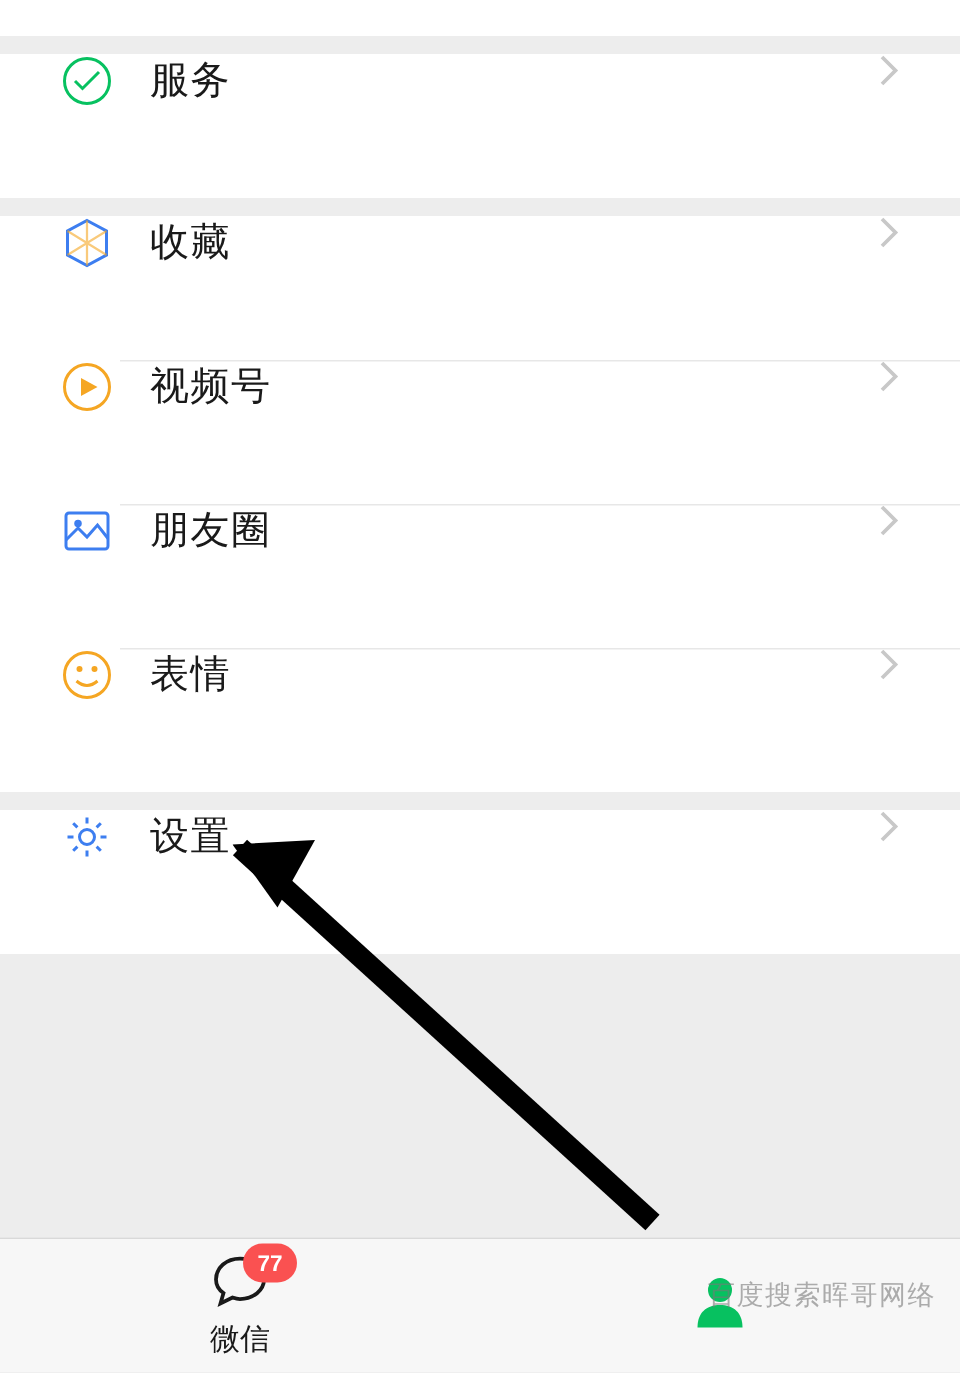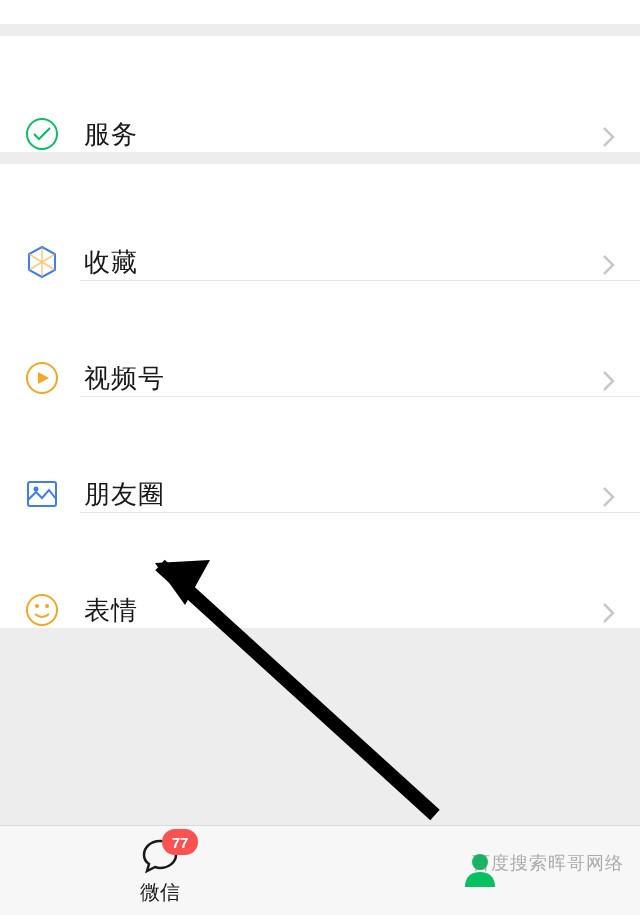--- a/index.html
+++ b/index.html
@@ -21,23 +21,23 @@
     }
     .gap {
       height: 12px;
       background: #ededed;
     }
     .group {
       background: #fff;
     }
     .item {
       display: flex;
-      align-items: flex-end;
-      height: 116px;
-      padding: 0 24px;
+      align-items: flex-start;
+      height: 96px;
+      padding: 0 40px;
       position: relative;
       cursor: pointer;
     }
     .item + .item::before {
       content: "";
       position: absolute;
       top: 0;
       left: 80px;
       right: 0;
       height: 1px;
@@ -82,21 +82,21 @@
       align-items: center;
       justify-content: center;
       gap: 4px;
       cursor: pointer;
       position: relative;
     }
     .tab-icon {
       width: 40px;
       height: 40px;
       display: flex;
-      align-items: flex-end;
+      align-items: flex-start;
       justify-content: center;
       position: relative;
     }
     .tab-label {
       font-size: 20px;
       color: #1a1a1a;
     }
     .tab.active .tab-label { color: #07c160; }
     .badge {
       position: absolute;
@@ -221,20 +221,36 @@
       <span class="chevron">
         <svg width="14" height="22" viewBox="0 0 14 22">
             <path d="M2 2 L11 11 L2 20" stroke="#c8c8c8" stroke-width="2.5" fill="none"></path>
           </svg>
       </span>
     </div>
   </div>
 
   <div class="gap"></div>
 
+  <div class="group">
+    <div class="item">
+      <span class="icon-slot">
+        <svg width="34" height="34" viewBox="0 0 34 34" fill="none">
+          <circle cx="17" cy="17" r="5" stroke="#3d7ef0" stroke-width="2"></circle>
+          <path d="M17 4 L17 8 M17 26 L17 30 M4 17 L8 17 M26 17 L30 17 M7.8 7.8 L10.6 10.6 M23.4 23.4 L26.2 26.2 M26.2 7.8 L23.4 10.6 M10.6 23.4 L7.8 26.2" stroke="#3d7ef0" stroke-width="2"></path>
+        </svg>
+      </span>
+      <span class="label">设置</span>
+      <span class="chevron">
+        <svg width="14" height="22" viewBox="0 0 14 22">
+            <path d="M2 2 L11 11 L2 20" stroke="#c8c8c8" stroke-width="2.5" fill="none"></path>
+          </svg>
+      </span>
+    </div>
+  </div>
 
   <div class="bottom-fill"></div>
 
   <div class="tab-bar">
     <div class="tab">
       <div class="tab-icon">
         <svg width="40" height="38" viewBox="0 0 40 38" fill="none">
           <path d="M20 4 C11 4 4 10 4 18 C4 22 6 25 9 27 L7 34 L15 30 C16.5 30.5 18 31 20 31 C29 31 36 25 36 18 C36 10 29 4 20 4 Z" stroke="#1a1a1a" stroke-width="2.5"></path>
         </svg>
         <span class="badge">77</span>

